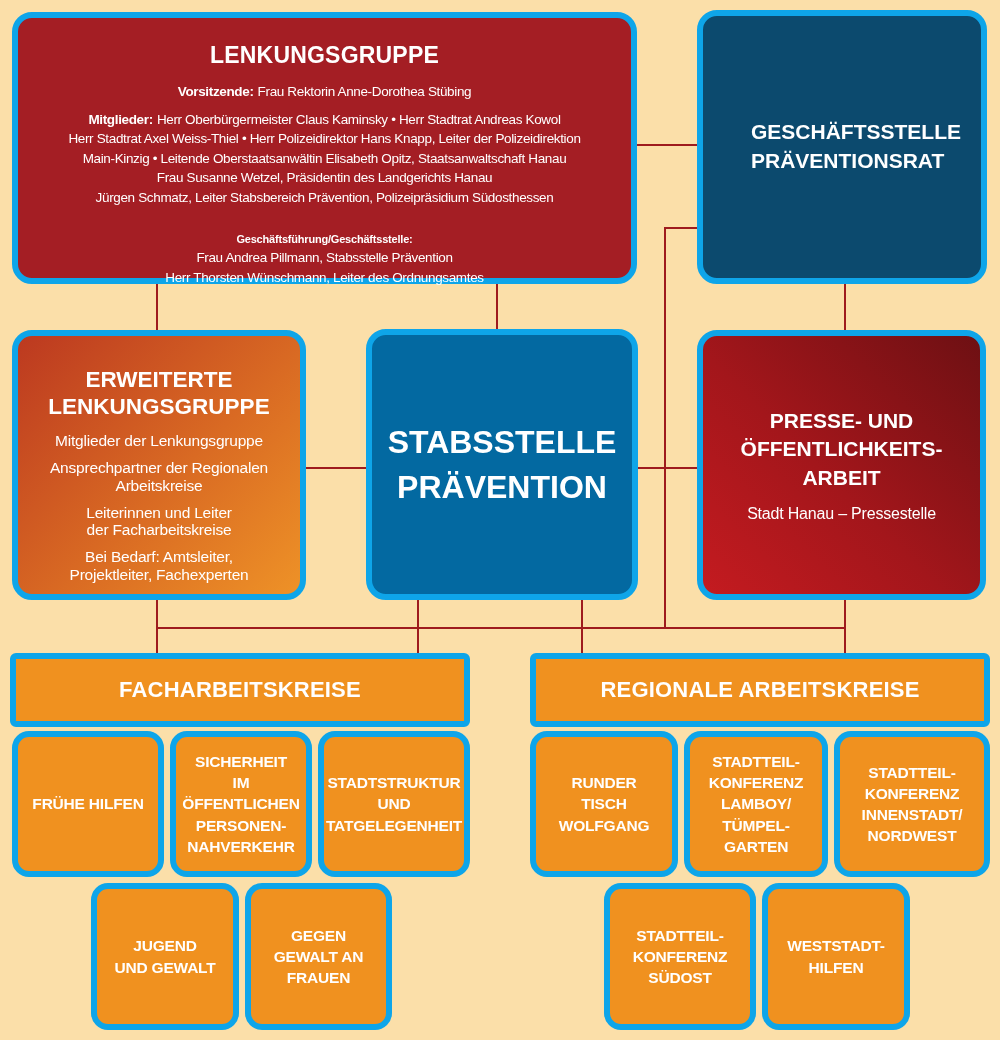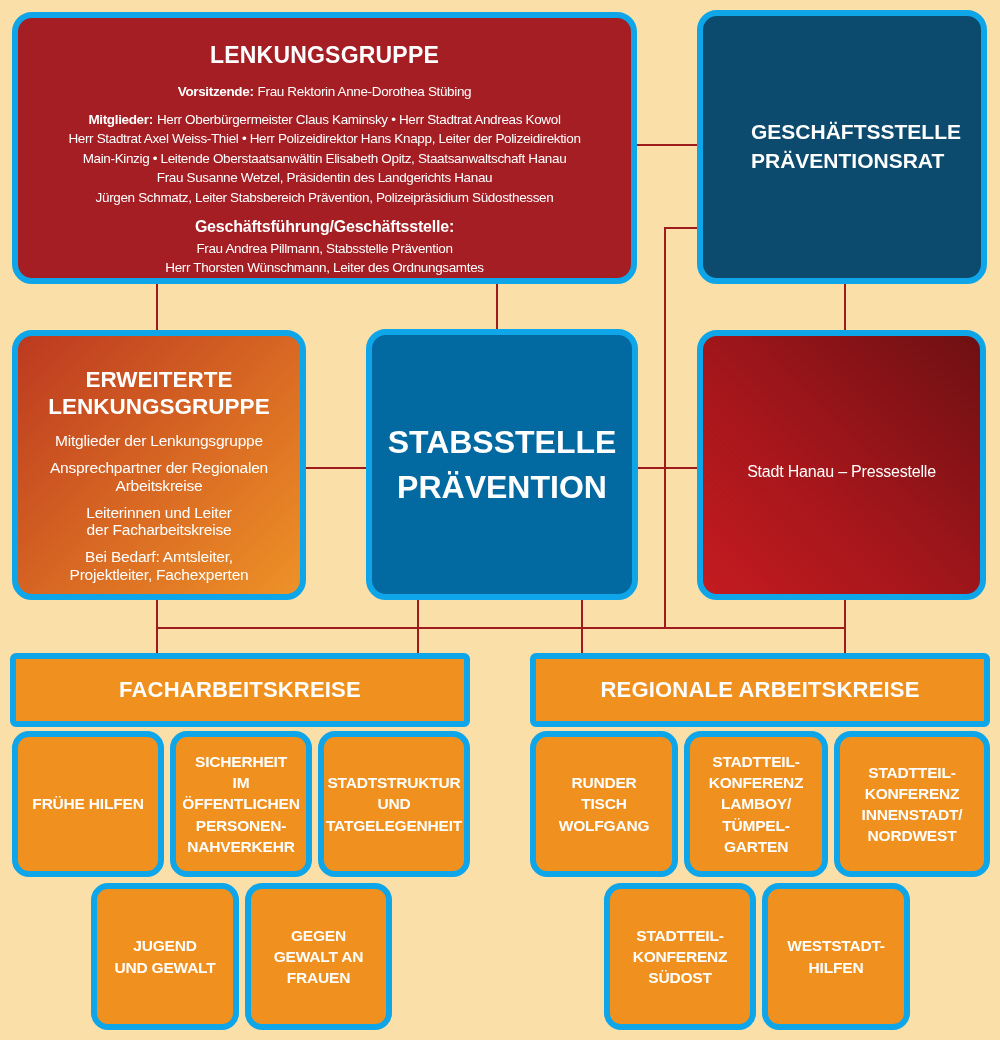--- a/index.html
+++ b/index.html
@@ -13,21 +13,21 @@
   }
   .line{position:absolute;background:#9E1B1E;z-index:1;}
   .pre{white-space:pre-line;}
 
   
   .lg{background:#A41E24;text-align:center;padding:24px 16px 0 16px;}
   .lg-title{font-size:23px;font-weight:bold;letter-spacing:0.2px;}
   .lg-row{margin-top:13px;font-size:13.5px;letter-spacing:-0.35px;line-height:1.45;}
   .lg-row b{margin-right:0.3em;}
   .lg-para{margin-top:8px;font-size:13.5px;letter-spacing:-0.35px;line-height:1.45;}
-  .lg-sub{margin-top:8px;font-size:16px;font-weight:bold;letter-spacing:-0.2px;line-height:1.45;}
+  .lg-sub{margin-top:25px;font-size:11px;font-weight:bold;letter-spacing:-0.2px;line-height:1.45;}
   .lg-para2{font-size:13.5px;letter-spacing:-0.35px;line-height:1.45;}
 
   
   .gst{background:#0c4a6e;display:flex;flex-direction:column;justify-content:center;
        padding-left:48px;font-size:21px;font-weight:bold;line-height:1.38;}
 
   
   .erw{background:linear-gradient(135deg,#BC3920 0%,#D96A23 55%,#EE9227 100%);
        text-align:center;padding-top:31px;}
   .erw-title{font-size:22.5px;font-weight:bold;line-height:1.18;}
@@ -102,20 +102,23 @@
 der Facharbeitskreise</div>
       <div class="erw-item pre">Bei Bedarf: Amtsleiter,
 Projektleiter, Fachexperten</div>
     </div>
   </div>
 
   <div class="box stab pre" style="left:366px;top:329px;width:272px;height:271px;">STABSSTELLE
 PRÄVENTION</div>
 
   <div class="box presse" style="left:697px;top:330px;width:289px;height:270px;">
+    <div class="presse-title pre">PRESSE- UND
+ÖFFENTLICHKEITS-
+ARBEIT</div>
     <div class="presse-sub">Stadt Hanau – Pressestelle</div>
   </div>
 
   <div class="box sec-header" style="left:10px;top:653px;width:460px;height:74px;">FACHARBEITSKREISE</div>
 
   <div class="box small pre" style="left:12px;top:731px;width:152px;height:146px;">FRÜHE HILFEN</div>
   <div class="box small pre" style="left:318px;top:731px;width:152px;height:146px;">STADTSTRUKTUR
 UND
 TATGELEGENHEIT</div>
   <div class="box small pre" style="left:170px;top:731px;width:142px;height:146px;">SICHERHEIT

